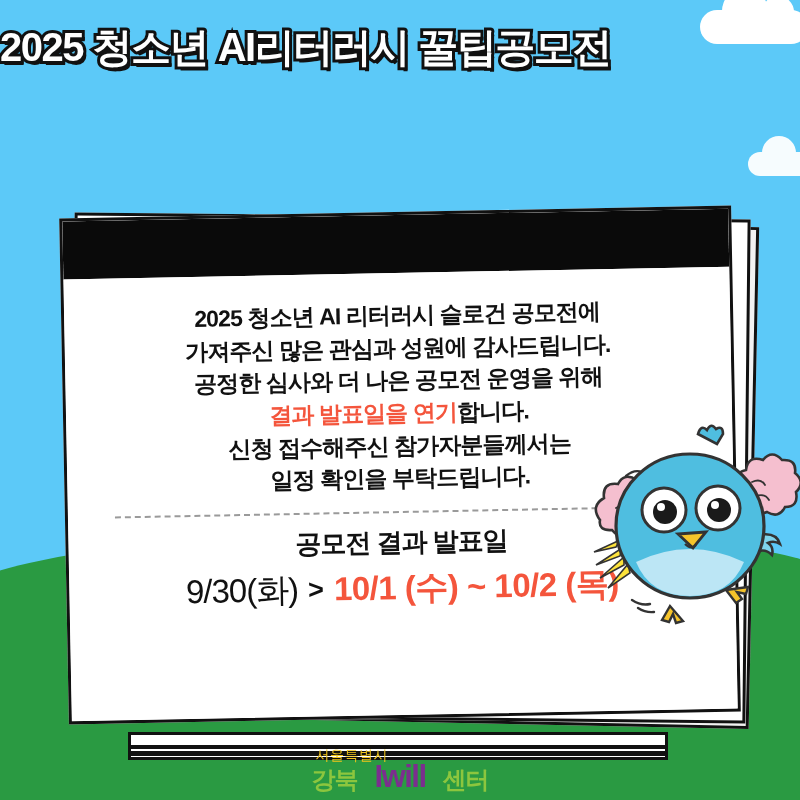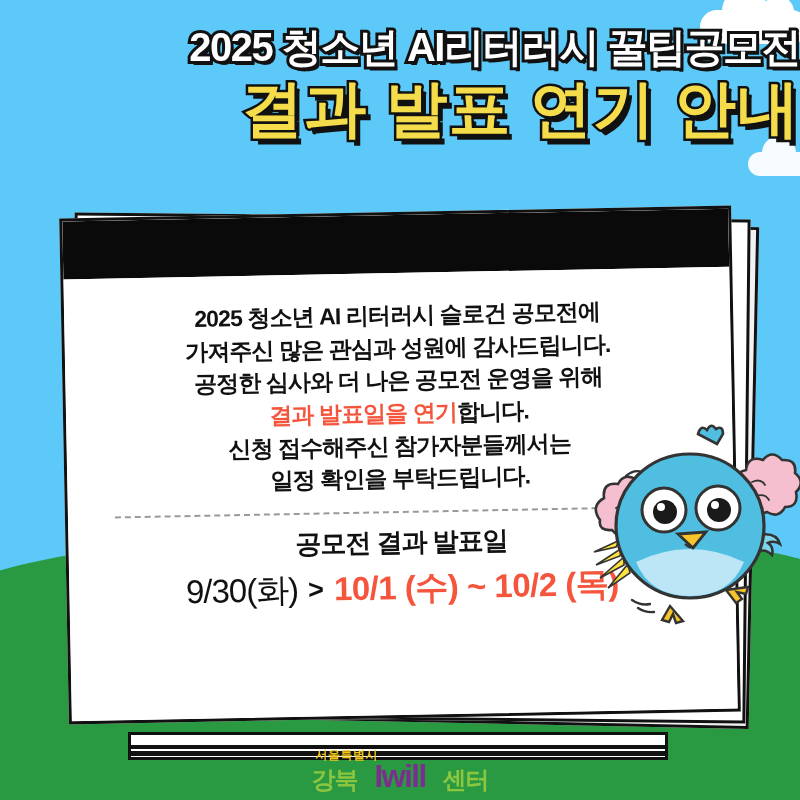--- a/index.html
+++ b/index.html
@@ -22,21 +22,21 @@
   #cloud-a:before, #cloud-a:after {
     content:""; position:absolute; background:#FFFFFF; border-radius:50%;
   }
   #cloud-a:before { width:46px; height:46px; top:-22px; left:22px; }
   #cloud-a:after  { width:32px; height:32px; top:-14px; left:62px; }
   #cloud-b { width:70px; height:24px; top:152px; left:748px; border-radius:30px; opacity:.95; }
   #cloud-b:before { content:""; position:absolute; width:34px; height:34px; top:-16px; left:14px; background:#FFFFFF; border-radius:50%; }
 
   
   #title-block {
-    position:absolute; top:26px; left:0; width:800px; text-align:right; z-index:30;
+    position:absolute; top:26px; left:0; width:800px; text-align:left; z-index:30;
   }
   #title-line-1 {
     font-size:40px; font-weight:bold; color:#FFFFFF;
     letter-spacing:-1.5px; line-height:1.05;
     -webkit-text-stroke:6px #111111;
     paint-order: stroke fill;
     text-shadow: 3px 4px 0 #111111;
     white-space:nowrap;
   }
   #title-line-2 {
@@ -110,36 +110,35 @@
 
   
   #logo {
     position:absolute; left:0; bottom:8px; width:800px;
     display:flex; justify-content:center; align-items:flex-end;
     z-index:45;
   }
   #logo-inner { display:flex; align-items:flex-end; gap:2px; position:relative; }
   #logo-city {
     position:absolute; top:-14px; left:4px;
-    font-size:12px; font-weight:bold; color:#F0C419; letter-spacing:0.5px;
+    font-size:14px; font-weight:normal; color:#F0C419; letter-spacing:0.5px;
   }
   .logo-kr { font-size:24px; font-weight:bold; color:#8CC63E; letter-spacing:-1px; line-height:1; }
   #logo-iwill { font-size:31px; font-weight:bold; color:#7B2E8E; letter-spacing:-1.5px; line-height:1; margin:0 15px; }
 </style>
 </head>
 <body>
 
 <div id="sky"></div>
 <div id="cloud-a" class="cloud"></div>
 <div id="cloud-b" class="cloud"></div>
 <div id="ground"></div>
 
 <div id="title-block">
   <div id="title-line-1">2025 청소년 AI리터러시 꿀팁공모전</div>
-  <div id="title-line-2">결과 발표 연기 안내</div>
 </div>
 
 <div id="card-stack">
   <div class="sheet" id="sheet-back-2"></div>
   <div class="sheet" id="sheet-back-1"></div>
 
   <div class="sheet" id="sheet-front">
     <div id="card-header"></div>
 
     <div id="card-body">

